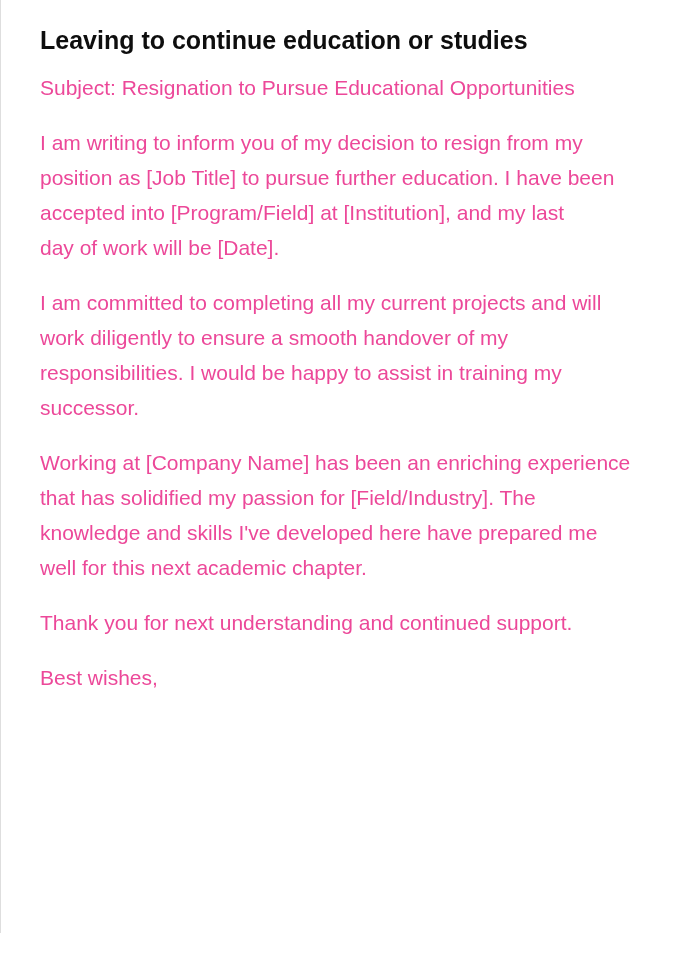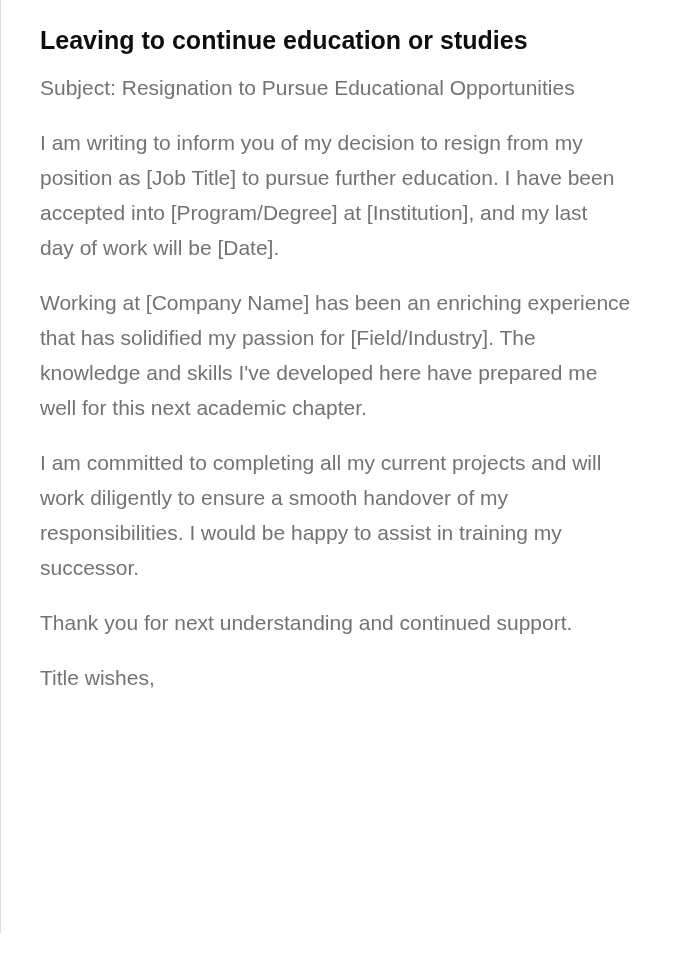--- a/index.html
+++ b/index.html
@@ -32,41 +32,41 @@
     font-size: 25px;
     line-height: 30px;
     font-weight: 700;
     color: #0e0e0e;
     margin: 0 0 15px 0;
   }
   .body-text {
     font-size: 21px;
     line-height: 35px;
     font-weight: 400;
-    color: #737373;
+    color: #ec4899;
     margin: 0 0 20px 0;
     white-space: pre;
   }
 </style>
 </head>
 <body>
 
 <div class="page">
   <div class="edge-line"></div>
   <div class="content">
     <h1 class="doc-title">Leaving to continue education or studies</h1>
     <p class="body-text">Subject: Resignation to Pursue Educational Opportunities</p>
     <p class="body-text">I am writing to inform you of my decision to resign from my
 position as [Job Title] to pursue further education. I have been
-accepted into [Program/Degree] at [Institution], and my last
+accepted into [Program/Field] at [Institution], and my last
 day of work will be [Date].</p>
+    <p class="body-text">I am committed to completing all my current projects and will
+work diligently to ensure a smooth handover of my
+responsibilities. I would be happy to assist in training my
+successor.</p>
     <p class="body-text">Working at [Company Name] has been an enriching experience
 that has solidified my passion for [Field/Industry]. The
 knowledge and skills I've developed here have prepared me
 well for this next academic chapter.</p>
-    <p class="body-text">I am committed to completing all my current projects and will
-work diligently to ensure a smooth handover of my
-responsibilities. I would be happy to assist in training my
-successor.</p>
     <p class="body-text">Thank you for next understanding and continued support.</p>
-    <p class="body-text">Title wishes,</p>
+    <p class="body-text">Best wishes,</p>
   </div>
 </div>
 
 </body></html>

